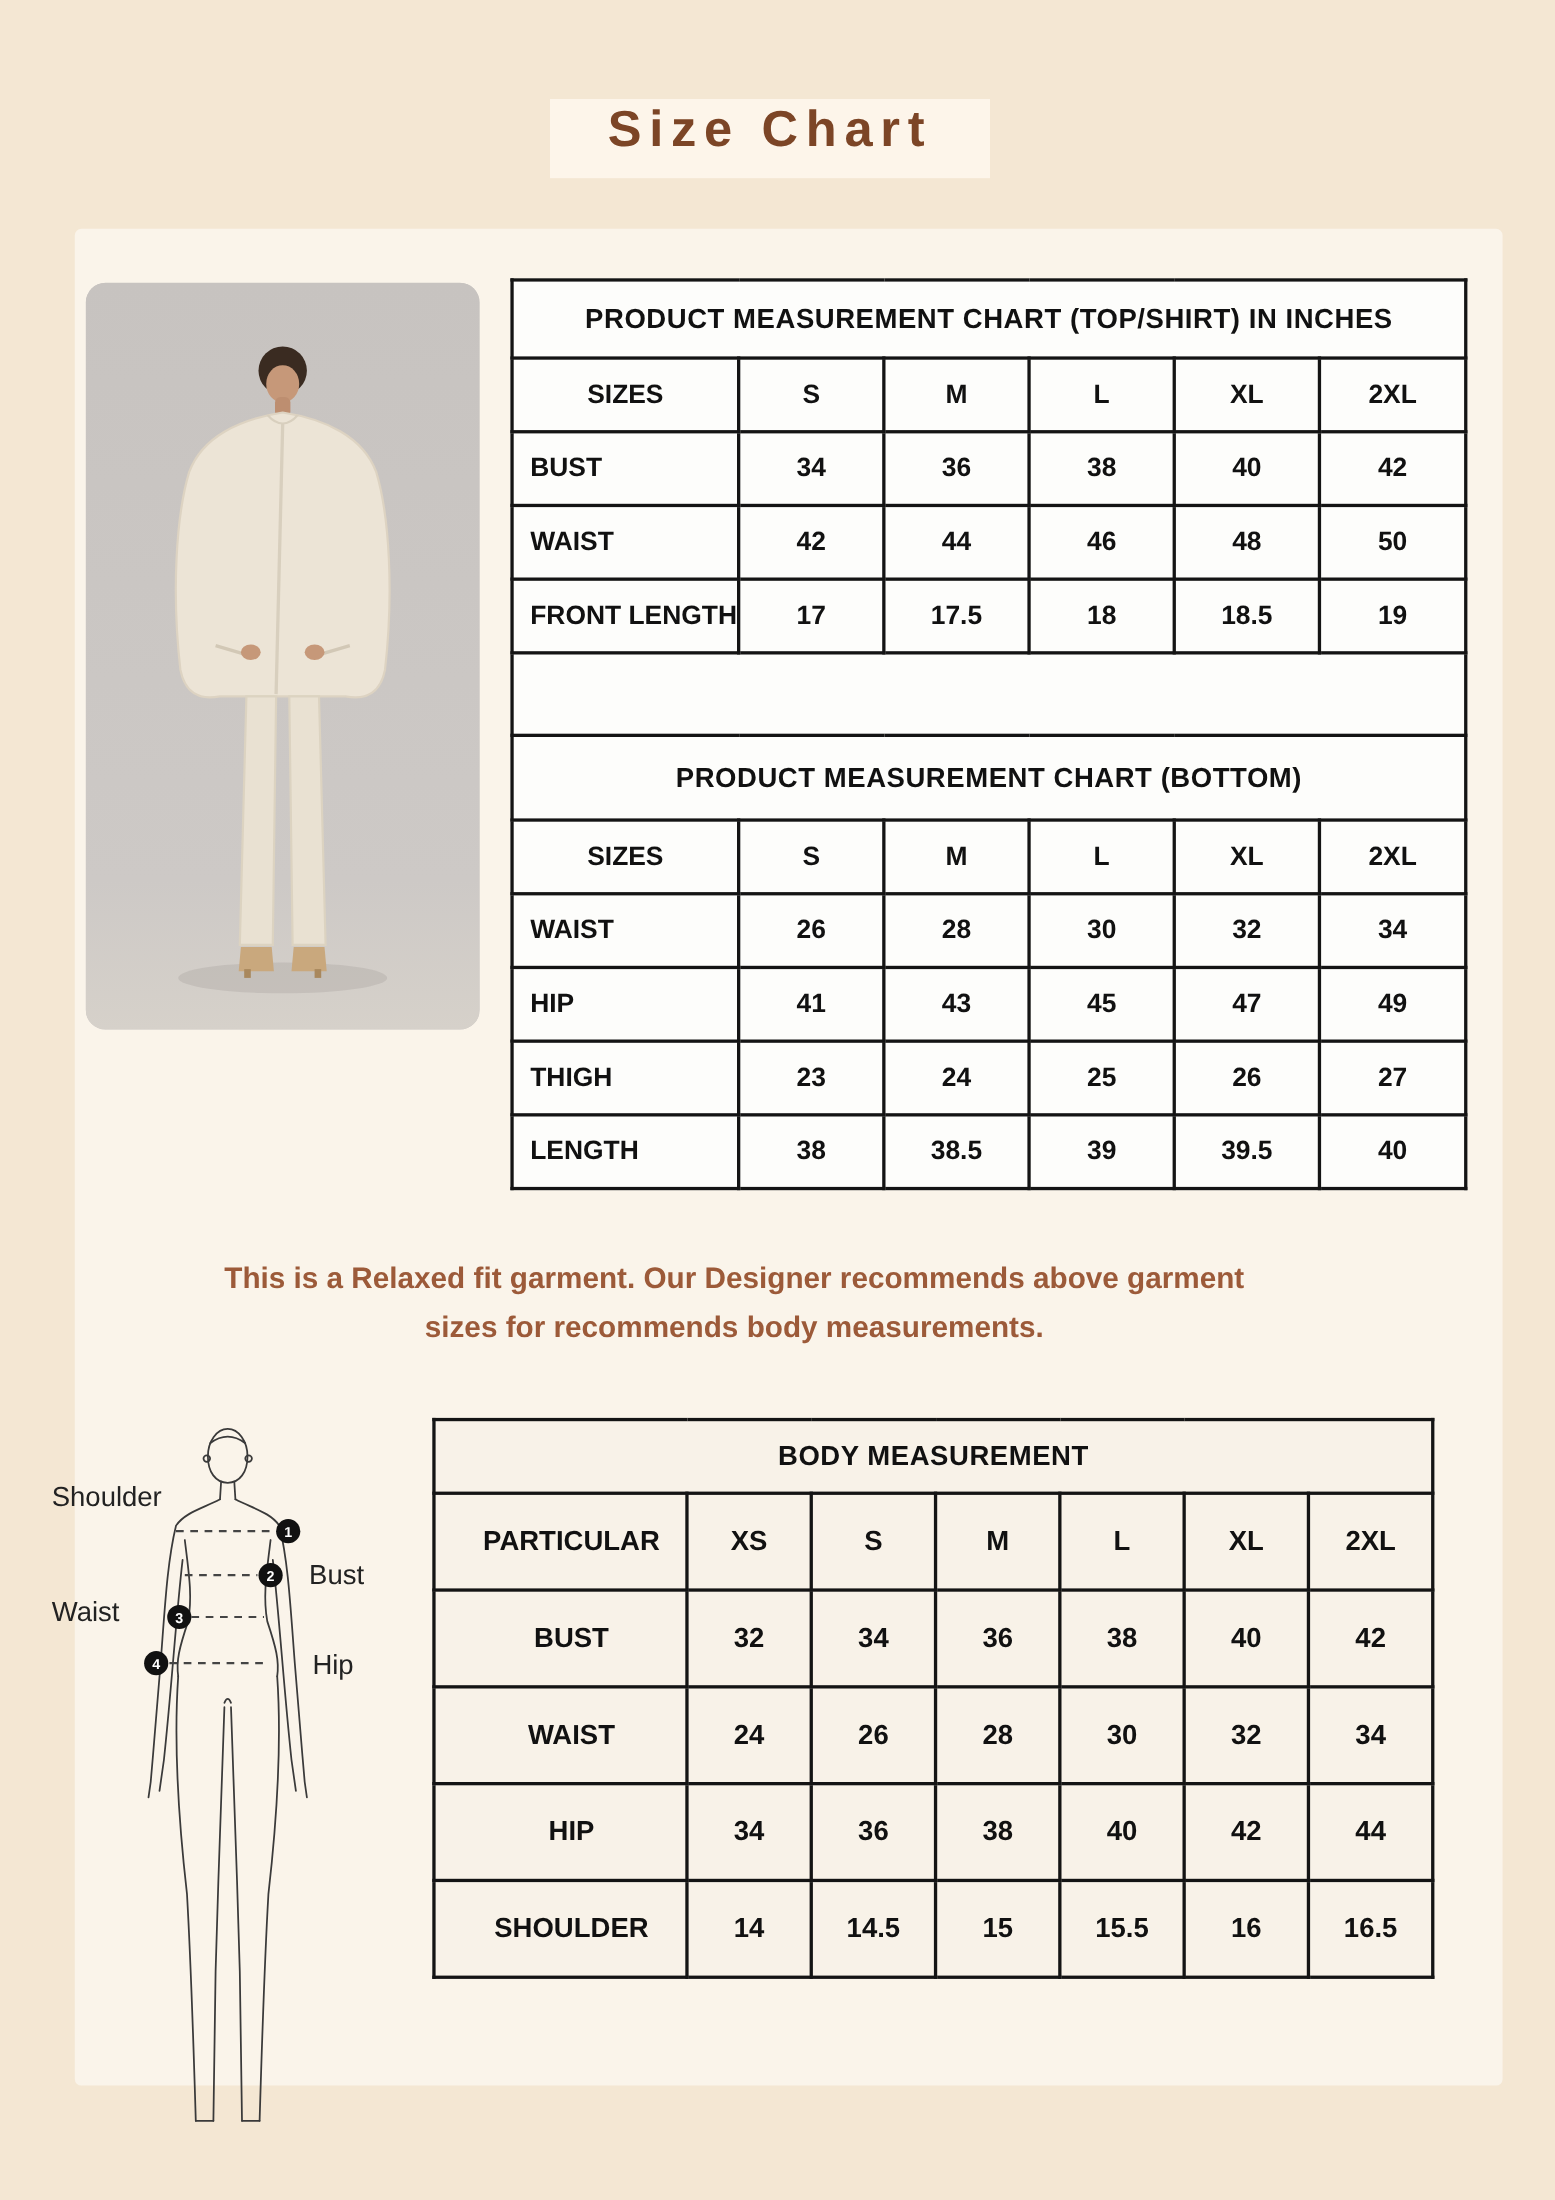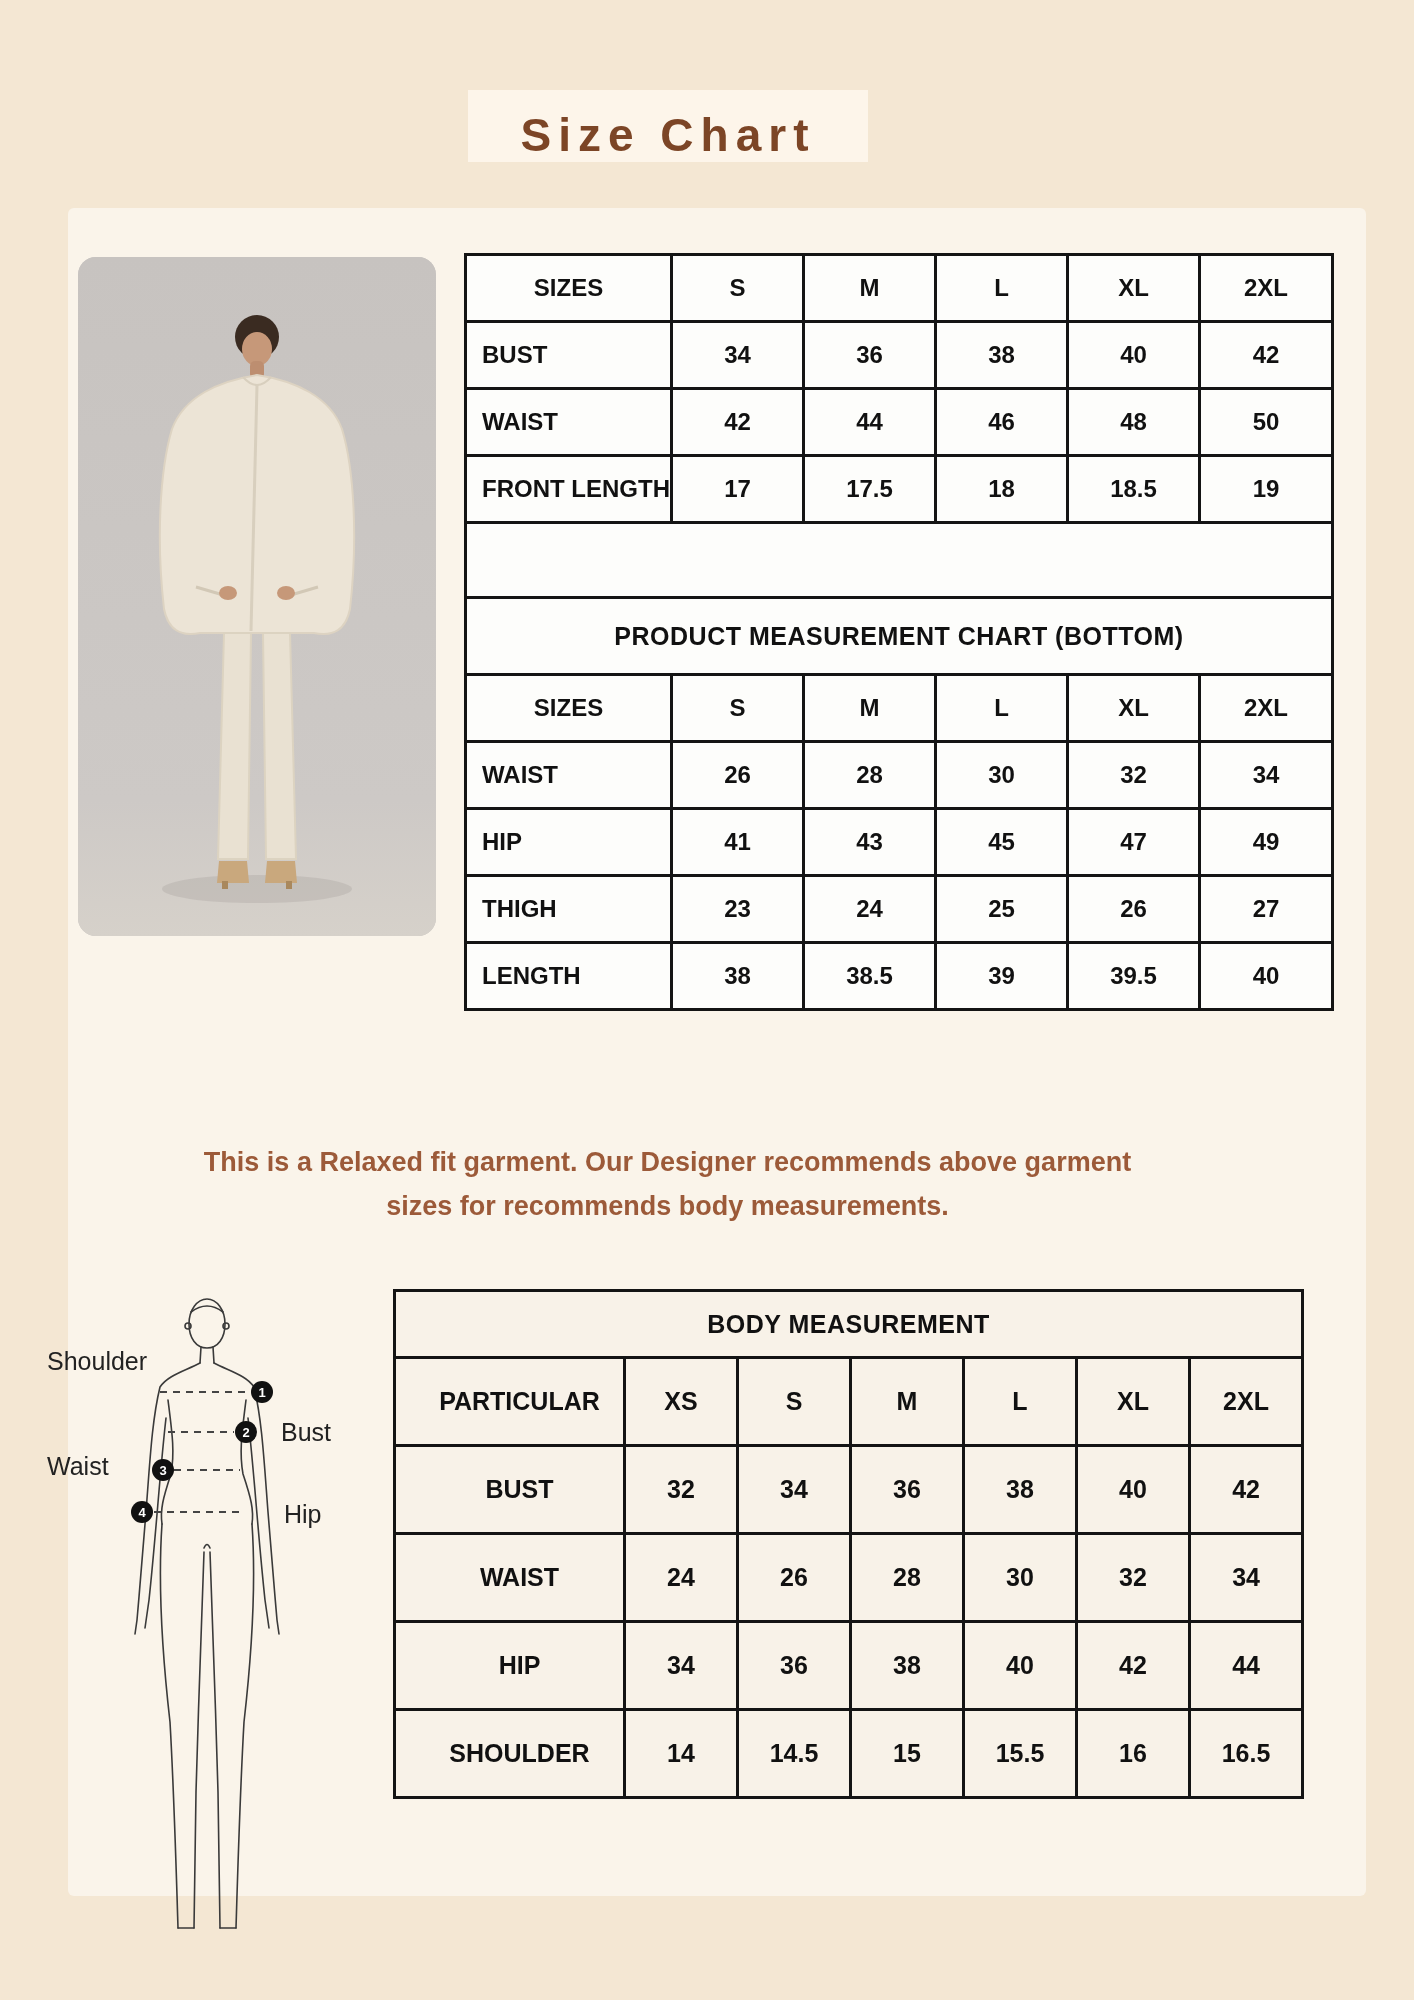--- a/index.html
+++ b/index.html
@@ -2,22 +2,22 @@
 <html><head>
 <meta charset="utf-8">
 <style>
   html,body{margin:0;padding:0;}
   .page{position:relative;width:1414px;height:2000px;background:#f4e7d3;
         font-family:"Liberation Sans",sans-serif;overflow:hidden;}
   .panel{position:absolute;left:68px;top:208px;width:1298px;height:1688px;
          background:#faf4ea;border-radius:6px;}
 
   
-  .title-box{position:absolute;left:468px;top:90px;width:400px;height:72px;
-             background:#fdf5ea;display:flex;align-items:flex-end;justify-content:center;}
+  .title-box{position:absolute;left:500px;top:90px;width:400px;height:72px;
+             background:#fdf5ea;display:flex;align-items:flex-start;justify-content:center;}
   .title-text{font-size:46px;font-weight:bold;letter-spacing:7px;color:#7c4526;}
 
   
   .photo{position:absolute;left:78px;top:257px;width:358px;height:679px;
          border-radius:18px;overflow:hidden;background:#c9c5c2;}
   .caption{position:absolute;left:78px;top:950px;width:358px;text-align:center;
            font-size:29px;font-weight:bold;color:#8a4e2b;letter-spacing:1px;}
 
   
   table{border-collapse:collapse;table-layout:fixed;}
@@ -103,20 +103,23 @@
   <table class="product">
     <colgroup>
         <col style="width:206px">
         <col style="width:132px">
         <col style="width:132px">
         <col style="width:132px">
         <col style="width:132px">
         <col style="width:133px">
       </colgroup>
     <tbody>
+        <tr class="rt">
+          <td colspan="6" class="tbl-title">PRODUCT MEASUREMENT CHART (TOP/SHIRT) IN INCHES</td>
+        </tr>
     <tr class="rs">
       <td class="val">SIZES</td>
       <td class="val">S</td>
       <td class="val">M</td>
       <td class="val">L</td>
       <td class="val">XL</td>
       <td class="val">2XL</td>
     </tr>
     <tr class="rd">
       <td class="lbl">

